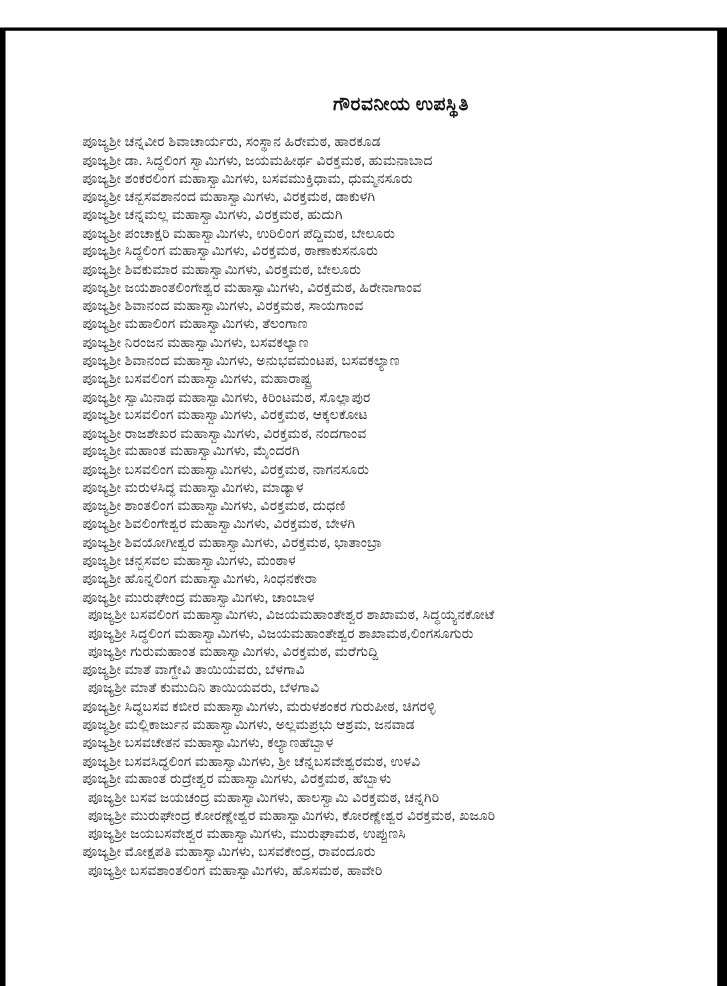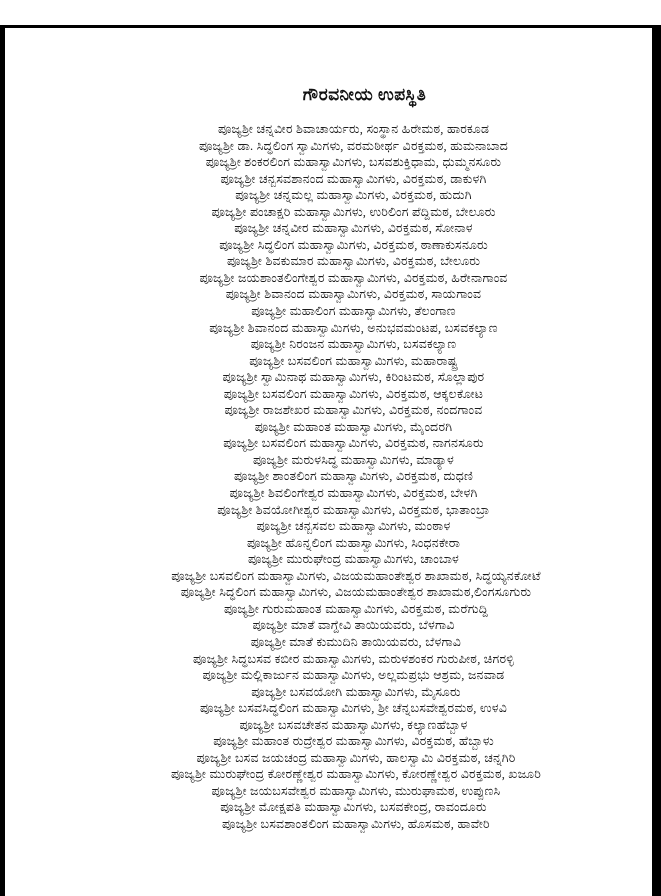--- a/index.html
+++ b/index.html
@@ -40,70 +40,67 @@
     padding-left: 70px;
     padding-right: 20px;
   }
   .row {
     font-size: 12.5px;
     line-height: 16.55px;
     height: 16.55px;
     white-space: nowrap;
     color: #1c1c1c;
     letter-spacing: 0.2px;
-    text-align: center;
   }
   .row.indent {
     padding-left: 5px;        
   }
 </style>
 </head>
 <body>
 
 <div class="page">
   <div class="content">
     <div class="title">ಗೌರವನೀಯ ಉಪಸ್ಥಿತಿ</div>
     <div class="list">
         <div class="row">ಪೂಜ್ಯಶ್ರೀ ಚನ್ನವೀರ ಶಿವಾಚಾರ್ಯರು, ಸಂಸ್ಥಾನ ಹಿರೇಮಠ, ಹಾರಕೂಡ</div>
-        <div class="row">ಪೂಜ್ಯಶ್ರೀ ಡಾ. ಸಿದ್ಧಲಿಂಗ ಸ್ವಾಮಿಗಳು, ವರಮಠೀರ್ಥ ವಿರಕ್ತಮಠ, ಹುಮನಾಬಾದ</div>
-        <div class="row">ಪೂಜ್ಯಶ್ರೀ ಶಂಕರಲಿಂಗ ಮಹಾಸ್ವಾಮಿಗಳು, ಬಸವಶುಕ್ತಿಧಾಮ, ಧುಮ್ಮನಸೂರು</div>
+        <div class="row">ಪೂಜ್ಯಶ್ರೀ ಡಾ. ಸಿದ್ಧಲಿಂಗ ಸ್ವಾಮಿಗಳು, ಜಯಮಹೀರ್ಥ ವಿರಕ್ತಮಠ, ಹುಮನಾಬಾದ</div>
+        <div class="row">ಪೂಜ್ಯಶ್ರೀ ಶಂಕರಲಿಂಗ ಮಹಾಸ್ವಾಮಿಗಳು, ಬಸವಮುಕ್ತಿಧಾಮ, ಧುಮ್ಮನಸೂರು</div>
         <div class="row">ಪೂಜ್ಯಶ್ರೀ ಚನ್ಬಸವಶಾನಂದ ಮಹಾಸ್ವಾಮಿಗಳು, ವಿರಕ್ತಮಠ, ಡಾಕುಳಗಿ</div>
         <div class="row">ಪೂಜ್ಯಶ್ರೀ ಚನ್ನಮಲ್ಲ ಮಹಾಸ್ವಾಮಿಗಳು, ವಿರಕ್ತಮಠ, ಹುದುಗಿ</div>
         <div class="row">ಪೂಜ್ಯಶ್ರೀ ಪಂಚಾಕ್ಷರಿ ಮಹಾಸ್ವಾಮಿಗಳು, ಉರಿಲಿಂಗ ಪೆದ್ದಿಮಠ, ಬೇಲೂರು</div>
-        <div class="row">ಪೂಜ್ಯಶ್ರೀ ಚನ್ನವೀರ ಮಹಾಸ್ವಾಮಿಗಳು, ವಿರಕ್ತಮಠ, ಸೋನಾಳ</div>
         <div class="row">ಪೂಜ್ಯಶ್ರೀ ಸಿದ್ಧಲಿಂಗ ಮಹಾಸ್ವಾಮಿಗಳು, ವಿರಕ್ತಮಠ, ಠಾಣಾಕುಸನೂರು</div>
         <div class="row">ಪೂಜ್ಯಶ್ರೀ ಶಿವಕುಮಾರ ಮಹಾಸ್ವಾಮಿಗಳು, ವಿರಕ್ತಮಠ, ಬೇಲೂರು</div>
         <div class="row">ಪೂಜ್ಯಶ್ರೀ ಜಯಶಾಂತಲಿಂಗೇಶ್ವರ ಮಹಾಸ್ವಾಮಿಗಳು, ವಿರಕ್ತಮಠ, ಹಿರೇನಾಗಾಂವ</div>
         <div class="row">ಪೂಜ್ಯಶ್ರೀ ಶಿವಾನಂದ ಮಹಾಸ್ವಾಮಿಗಳು, ವಿರಕ್ತಮಠ, ಸಾಯಗಾಂವ</div>
         <div class="row">ಪೂಜ್ಯಶ್ರೀ ಮಹಾಲಿಂಗ ಮಹಾಸ್ವಾಮಿಗಳು, ತೆಲಂಗಾಣ</div>
+        <div class="row">ಪೂಜ್ಯಶ್ರೀ ನಿರಂಜನ ಮಹಾಸ್ವಾಮಿಗಳು, ಬಸವಕಲ್ಯಾಣ</div>
         <div class="row">ಪೂಜ್ಯಶ್ರೀ ಶಿವಾನಂದ ಮಹಾಸ್ವಾಮಿಗಳು, ಅನುಭವಮಂಟಪ, ಬಸವಕಲ್ಯಾಣ</div>
-        <div class="row">ಪೂಜ್ಯಶ್ರೀ ನಿರಂಜನ ಮಹಾಸ್ವಾಮಿಗಳು, ಬಸವಕಲ್ಯಾಣ</div>
         <div class="row">ಪೂಜ್ಯಶ್ರೀ ಬಸವಲಿಂಗ ಮಹಾಸ್ವಾಮಿಗಳು, ಮಹಾರಾಷ್ಟ್ರ</div>
         <div class="row">ಪೂಜ್ಯಶ್ರೀ ಸ್ವಾಮಿನಾಥ ಮಹಾಸ್ವಾಮಿಗಳು, ಕಿರಿಂಟಮಠ, ಸೊಲ್ಲಾಪುರ</div>
         <div class="row">ಪೂಜ್ಯಶ್ರೀ ಬಸವಲಿಂಗ ಮಹಾಸ್ವಾಮಿಗಳು, ವಿರಕ್ತಮಠ, ಆಕ್ಕಲಕೋಟ</div>
         <div class="row">ಪೂಜ್ಯಶ್ರೀ ರಾಜಶೇಖರ ಮಹಾಸ್ವಾಮಿಗಳು, ವಿರಕ್ತಮಠ, ನಂದಗಾಂವ</div>
         <div class="row">ಪೂಜ್ಯಶ್ರೀ ಮಹಾಂತ ಮಹಾಸ್ವಾಮಿಗಳು, ಮೈಂದರಗಿ</div>
         <div class="row">ಪೂಜ್ಯಶ್ರೀ ಬಸವಲಿಂಗ ಮಹಾಸ್ವಾಮಿಗಳು, ವಿರಕ್ತಮಠ, ನಾಗನಸೂರು</div>
         <div class="row">ಪೂಜ್ಯಶ್ರೀ ಮರುಳಸಿದ್ಧ ಮಹಾಸ್ವಾಮಿಗಳು, ಮಾಡ್ಯಾಳ</div>
         <div class="row">ಪೂಜ್ಯಶ್ರೀ ಶಾಂತಲಿಂಗ ಮಹಾಸ್ವಾಮಿಗಳು, ವಿರಕ್ತಮಠ, ದುಧಣಿ</div>
         <div class="row">ಪೂಜ್ಯಶ್ರೀ ಶಿವಲಿಂಗೇಶ್ವರ ಮಹಾಸ್ವಾಮಿಗಳು, ವಿರಕ್ತಮಠ, ಬೇಳಗಿ</div>
         <div class="row">ಪೂಜ್ಯಶ್ರೀ ಶಿವಯೋಗೀಶ್ವರ ಮಹಾಸ್ವಾಮಿಗಳು, ವಿರಕ್ತಮಠ, ಭಾತಾಂಬ್ರಾ</div>
         <div class="row">ಪೂಜ್ಯಶ್ರೀ ಚನ್ಬಸವಲ ಮಹಾಸ್ವಾಮಿಗಳು, ಮಂಠಾಳ</div>
         <div class="row">ಪೂಜ್ಯಶ್ರೀ ಹೊನ್ನಲಿಂಗ ಮಹಾಸ್ವಾಮಿಗಳು, ಸಿಂಧನಕೇರಾ</div>
         <div class="row">ಪೂಜ್ಯಶ್ರೀ ಮುರುಘೇಂದ್ರ ಮಹಾಸ್ವಾಮಿಗಳು, ಚಾಂಬಾಳ</div>
         <div class="row indent">ಪೂಜ್ಯಶ್ರೀ ಬಸವಲಿಂಗ ಮಹಾಸ್ವಾಮಿಗಳು, ವಿಜಯಮಹಾಂತೇಶ್ವರ ಶಾಖಾಮಠ, ಸಿದ್ಧಯ್ಯನಕೋಟೆ</div>
         <div class="row indent">ಪೂಜ್ಯಶ್ರೀ ಸಿದ್ಧಲಿಂಗ ಮಹಾಸ್ವಾಮಿಗಳು, ವಿಜಯಮಹಾಂತೇಶ್ವರ ಶಾಖಾಮಠ,ಲಿಂಗಸೂಗುರು</div>
         <div class="row indent">ಪೂಜ್ಯಶ್ರೀ ಗುರುಮಹಾಂತ ಮಹಾಸ್ವಾಮಿಗಳು, ವಿರಕ್ತಮಠ, ಮರೆಗುದ್ದಿ</div>
         <div class="row">ಪೂಜ್ಯಶ್ರೀ ಮಾತೆ ವಾಗ್ದೇವಿ ತಾಯಿಯವರು, ಬೆಳಗಾವಿ</div>
         <div class="row indent">ಪೂಜ್ಯಶ್ರೀ ಮಾತೆ ಕುಮುದಿನಿ ತಾಯಿಯವರು, ಬೆಳಗಾವಿ</div>
         <div class="row">ಪೂಜ್ಯಶ್ರೀ ಸಿದ್ಧಬಸವ ಕಬೀರ ಮಹಾಸ್ವಾಮಿಗಳು, ಮರುಳಶಂಕರ ಗುರುಪೀಠ, ಚಿಗರಳ್ಳಿ</div>
         <div class="row">ಪೂಜ್ಯಶ್ರೀ ಮಲ್ಲಿಕಾರ್ಜುನ ಮಹಾಸ್ವಾಮಿಗಳು, ಅಲ್ಲಮಪ್ರಭು ಆಶ್ರಮ, ಜನವಾಡ</div>
-        <div class="row indent">ಪೂಜ್ಯಶ್ರೀ ಬಸವಯೋಗಿ ಮಹಾಸ್ವಾಮಿಗಳು, ಮೈಸೂರು</div>
+        <div class="row">ಪೂಜ್ಯಶ್ರೀ ಬಸವಚೇತನ ಮಹಾಸ್ವಾಮಿಗಳು, ಕಲ್ಯಾಣಹೆಬ್ಬಾಳ</div>
         <div class="row">ಪೂಜ್ಯಶ್ರೀ ಬಸವಸಿದ್ಧಲಿಂಗ ಮಹಾಸ್ವಾಮಿಗಳು, ಶ್ರೀ ಚೆನ್ನಬಸವೇಶ್ವರಮಠ, ಉಳವಿ</div>
-        <div class="row">ಪೂಜ್ಯಶ್ರೀ ಬಸವಚೇತನ ಮಹಾಸ್ವಾಮಿಗಳು, ಕಲ್ಯಾಣಹೆಬ್ಬಾಳ</div>
         <div class="row">ಪೂಜ್ಯಶ್ರೀ ಮಹಾಂತ ರುದ್ರೇಶ್ವರ ಮಹಾಸ್ವಾಮಿಗಳು, ವಿರಕ್ತಮಠ, ಹೆಬ್ಬಾಳು</div>
         <div class="row indent">ಪೂಜ್ಯಶ್ರೀ ಬಸವ ಜಯಚಂದ್ರ ಮಹಾಸ್ವಾಮಿಗಳು, ಹಾಲಸ್ವಾಮಿ ವಿರಕ್ತಮಠ, ಚನ್ನಗಿರಿ</div>
         <div class="row indent">ಪೂಜ್ಯಶ್ರೀ ಮುರುಘೇಂದ್ರ ಕೋರಣ್ಣೇಶ್ವರ ಮಹಾಸ್ವಾಮಿಗಳು, ಕೋರಣ್ಣೇಶ್ವರ ವಿರಕ್ತಮಠ, ಖಜೂರಿ</div>
         <div class="row indent">ಪೂಜ್ಯಶ್ರೀ ಜಯಬಸವೇಶ್ವರ ಮಹಾಸ್ವಾಮಿಗಳು, ಮುರುಘಾಮಠ, ಉಪ್ಪುಣಸಿ</div>
         <div class="row">ಪೂಜ್ಯಶ್ರೀ ಮೋಕ್ಷಪತಿ ಮಹಾಸ್ವಾಮಿಗಳು, ಬಸವಕೇಂದ್ರ, ರಾವಂದೂರು</div>
         <div class="row indent">ಪೂಜ್ಯಶ್ರೀ ಬಸವಶಾಂತಲಿಂಗ ಮಹಾಸ್ವಾಮಿಗಳು, ಹೊಸಮಠ, ಹಾವೇರಿ</div>
       </div>
   </div>
 </div>
 

